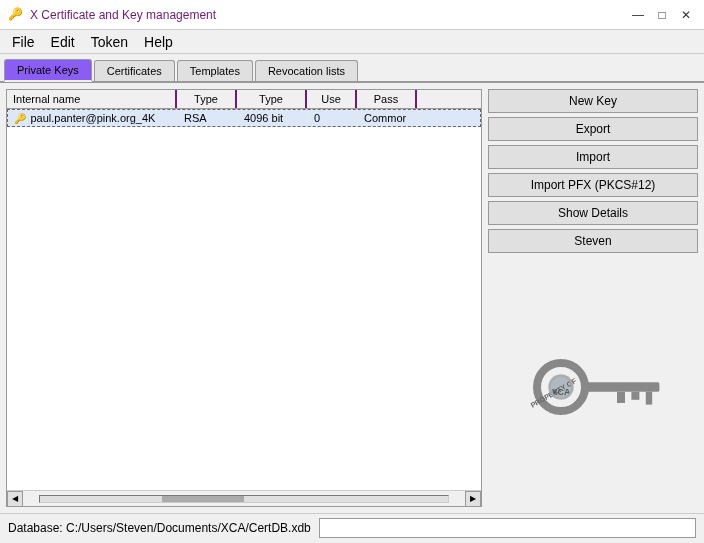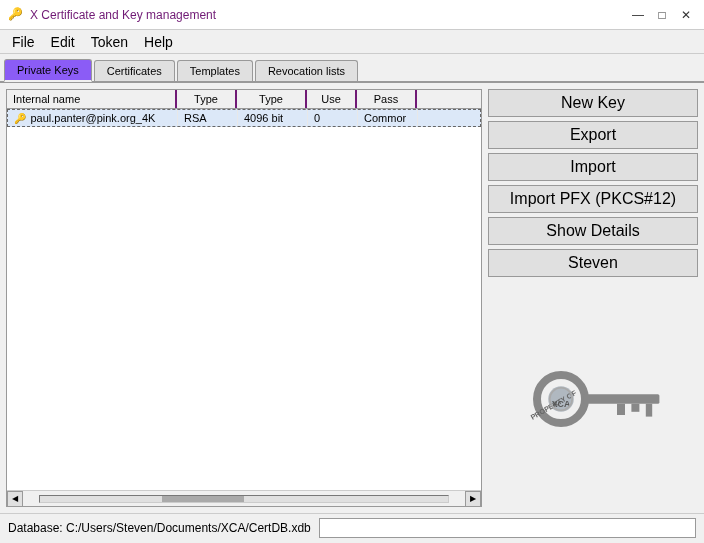--- a/index.html
+++ b/index.html
@@ -202,21 +202,21 @@
       display: flex;
       flex-direction: column;
       gap: 4px;
     }
     .action-btn {
       width: 100%;
       padding: 4px 8px;
       background: #e0e0e0;
       border: 1px solid #999;
       cursor: pointer;
-      font-size: 16px;
+      font-size: 12px;
       text-align: center;
       color: #000;
     }
 
     
     .key-image-area {
       flex: 1;
       display: flex;
       align-items: center;
       justify-content: center;

